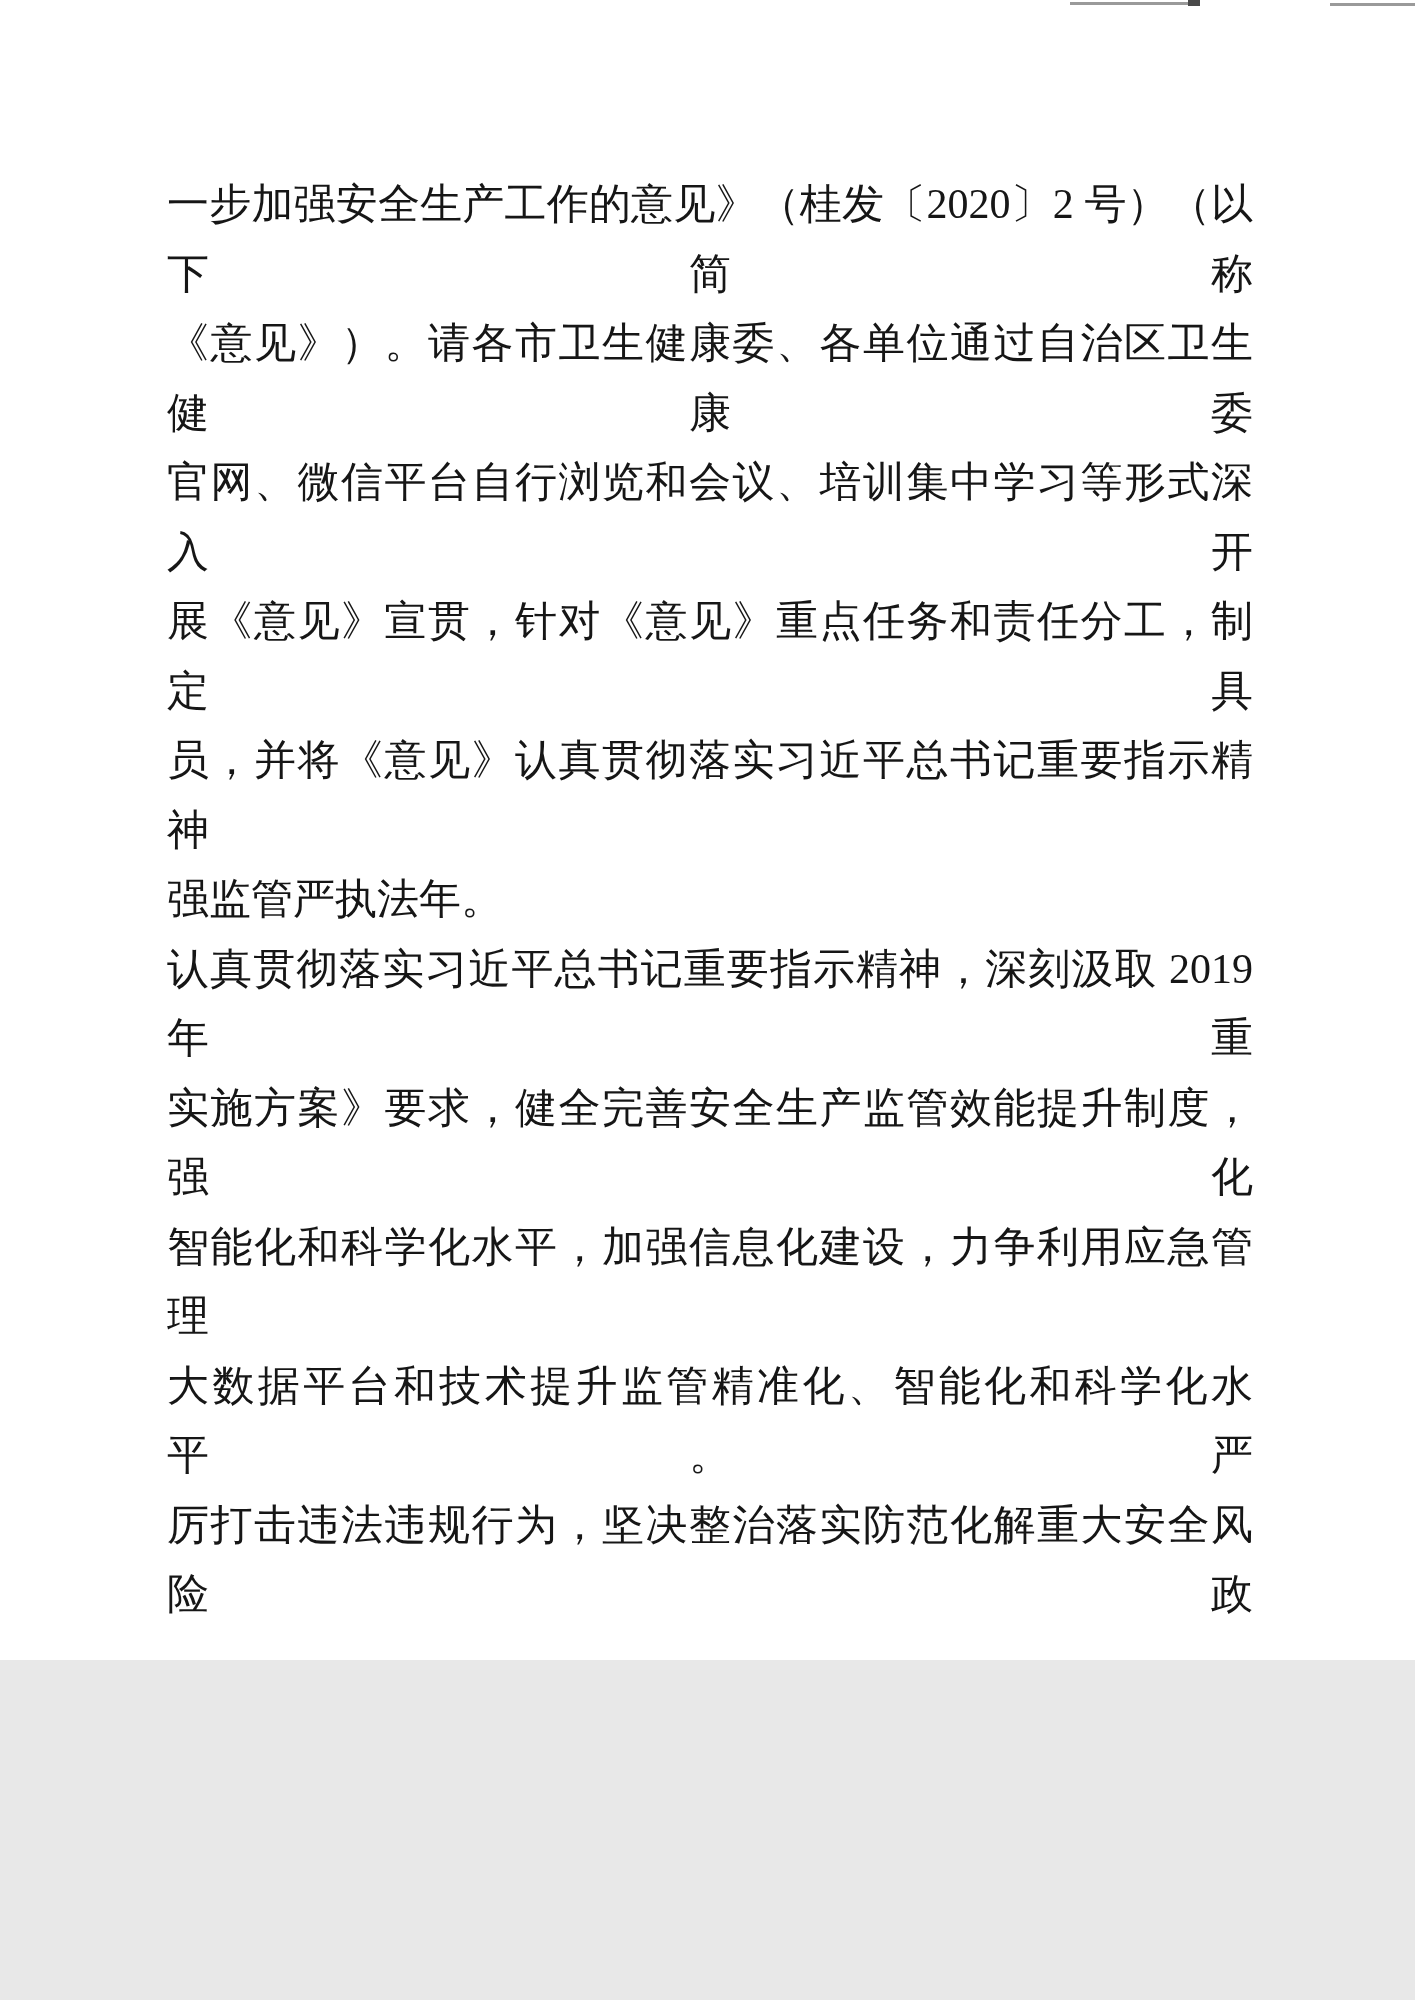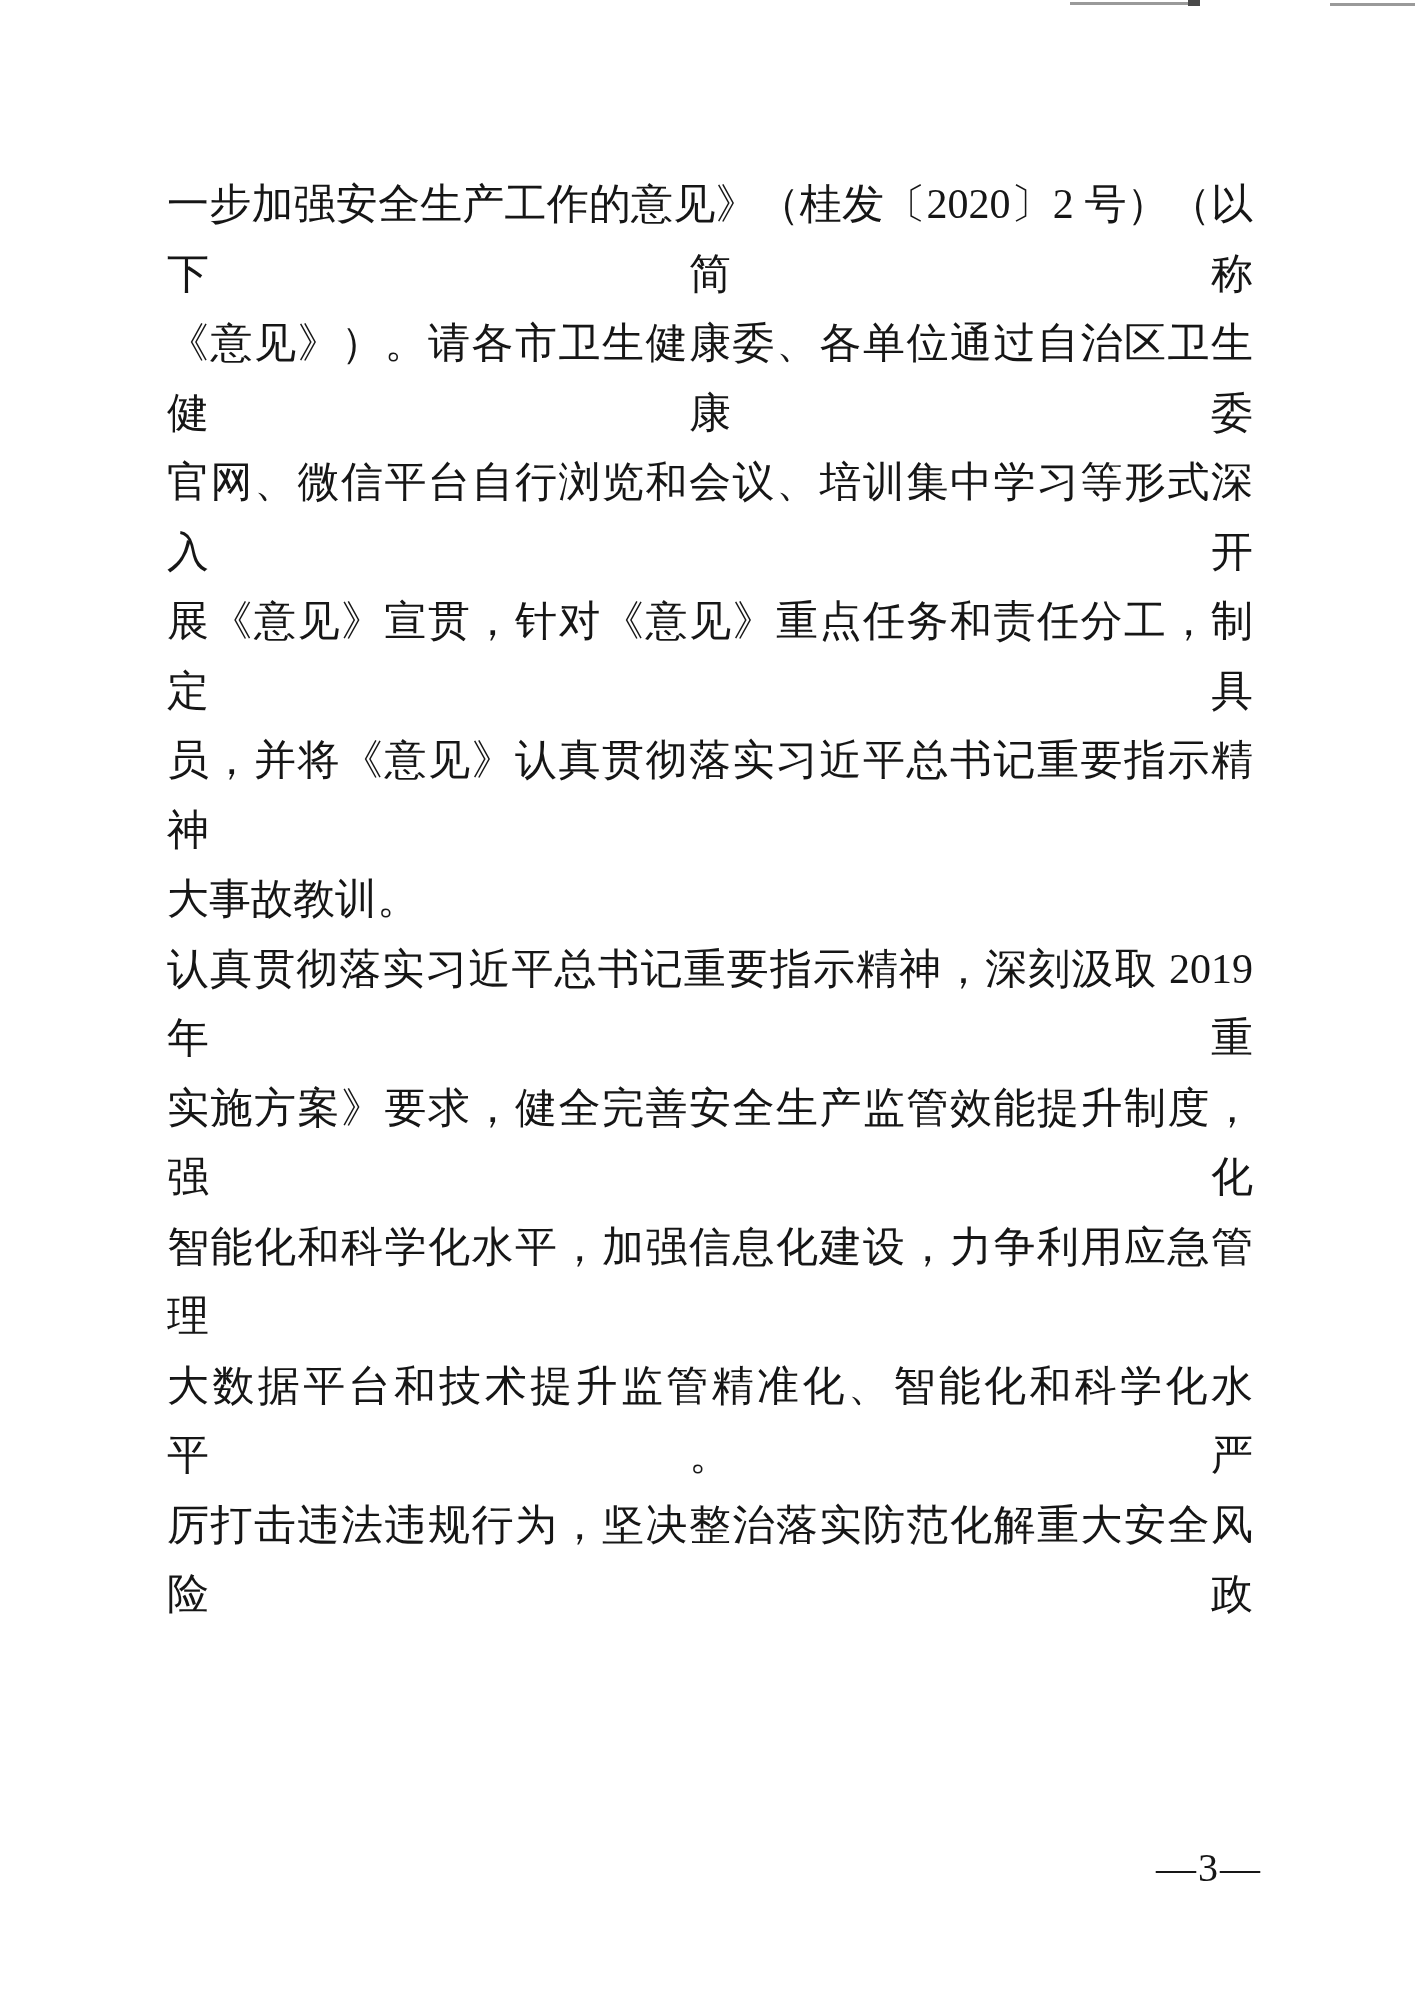--- a/index.html
+++ b/index.html
@@ -1,20 +1,20 @@
 <!DOCTYPE html>
 <html lang="zh"><head>
 <meta charset="utf-8">
 <style>
   html, body { margin: 0; padding: 0; }
   body { background: #e8e8e8; }
   .page {
     position: relative;
     width: 1415px;
-    height: 2000px;
+    height: 1660px;
     margin: 0 auto;
     background: #ffffff;
     overflow: hidden;
     font-family: "Liberation Serif", "DejaVu Serif", serif;
   }
   
   .artifact { position: absolute; background: #9a9a9a; }
   .artifact.a1 { left: 1070px; top: 2px; width: 128px; height: 3px; }
   .artifact.a2 { left: 1188px; top: 0;  width: 12px;  height: 6px; background: #4a4a4a; }
   .artifact.a3 { left: 1330px; top: 3px; width: 85px; height: 3px; }
@@ -51,21 +51,21 @@
   <div class="artifact a1"></div>
   <div class="artifact a2"></div>
   <div class="artifact a3"></div>
 
   <main class="body-text" id="body-text">
       <div class="line fill"><span>一步加强安全生产工作的意见》（桂发〔2020〕2 号）（以下简称</span></div>
       <div class="line fill"><span>《意见》）。请各市卫生健康委、各单位通过自治区卫生健康委</span></div>
       <div class="line fill"><span>官网、微信平台自行浏览和会议、培训集中学习等形式深入开</span></div>
       <div class="line fill"><span>展《意见》宣贯，针对《意见》重点任务和责任分工，制定具</span></div>
       <div class="line fill"><span>员，并将《意见》认真贯彻落实习近平总书记重要指示精神</span></div>
-      <div class="line"><span>大事故教训。</span></div>
+      <div class="line"><span>强监管严执法年。</span></div>
       <div class="line fill"><span>认真贯彻落实习近平总书记重要指示精神，深刻汲取 2019 年重</span></div>
       <div class="line fill"><span>实施方案》要求，健全完善安全生产监管效能提升制度，强化</span></div>
       <div class="line fill"><span>智能化和科学化水平，加强信息化建设，力争利用应急管理</span></div>
       <div class="line fill"><span>大数据平台和技术提升监管精准化、智能化和科学化水平。严</span></div>
       <div class="line fill"><span>厉打击违法违规行为，坚决整治落实防范化解重大安全风险政</span></div>
     </main>
 
   <div class="page-number">—3—</div>
 </div>
 

